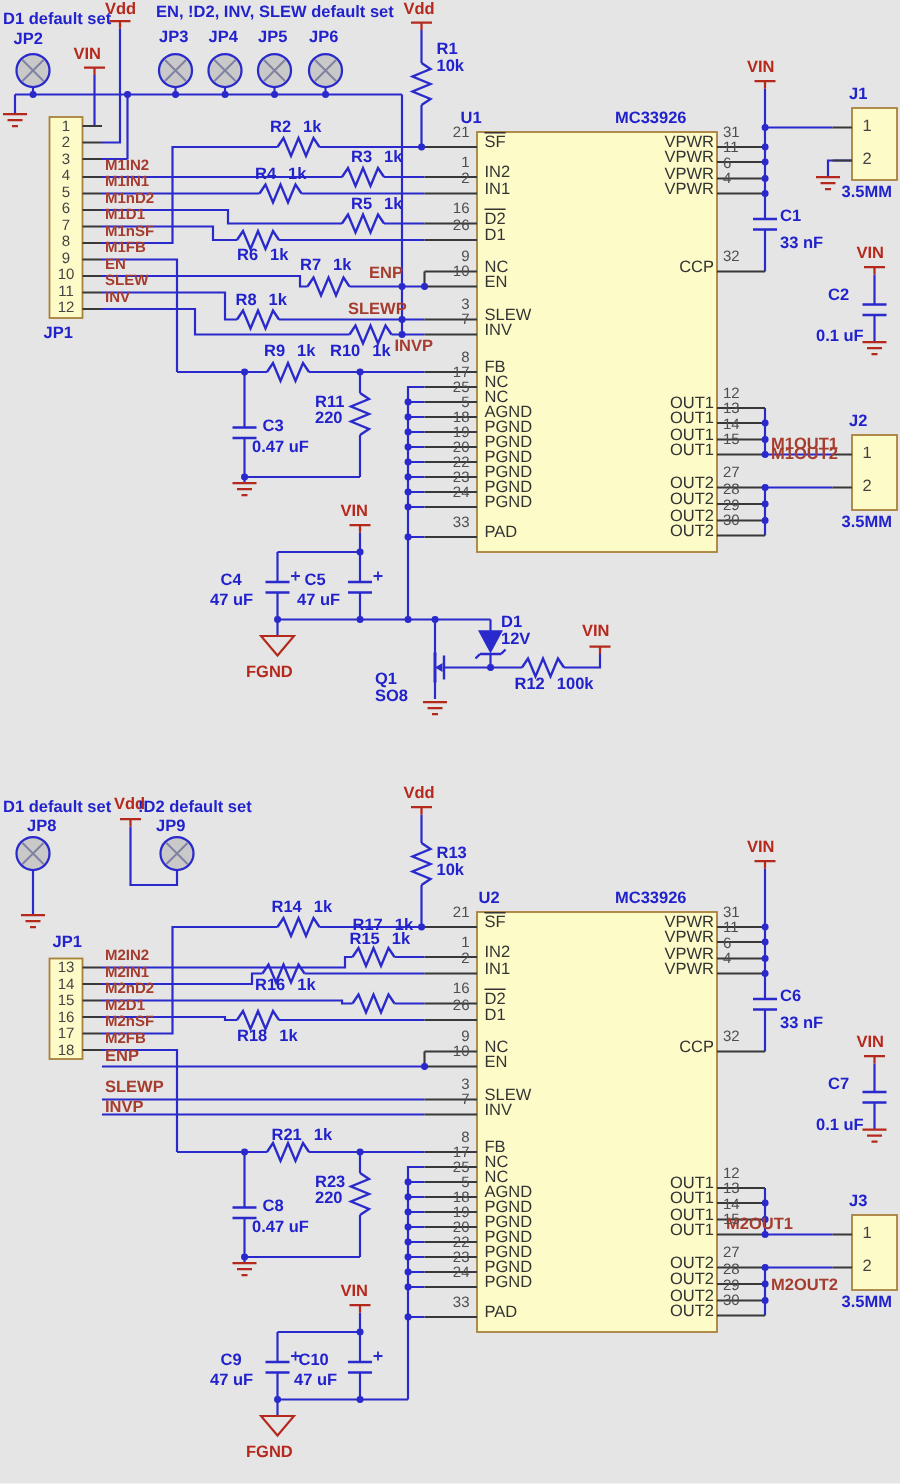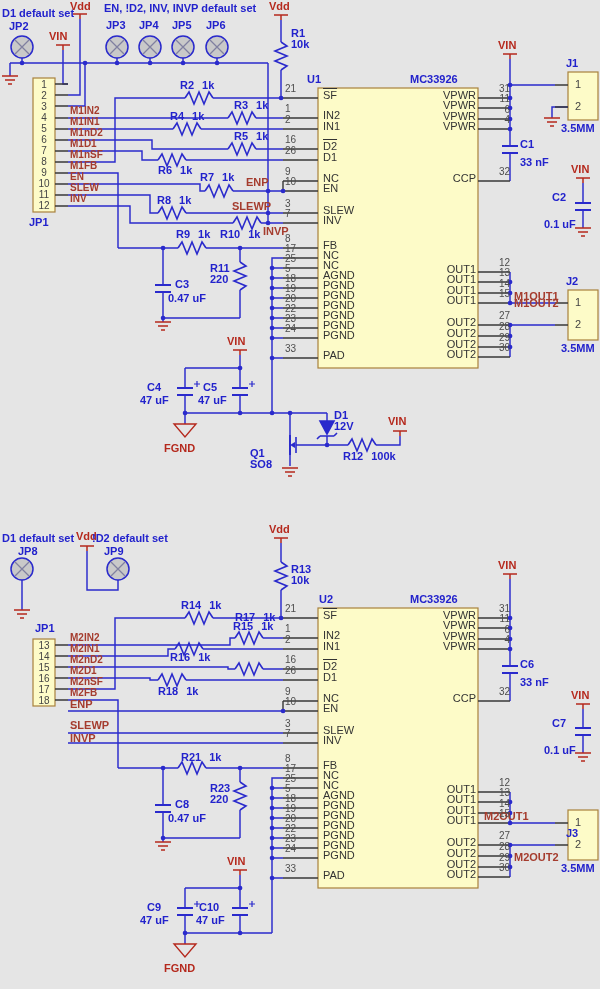--- a/index.html
+++ b/index.html
@@ -9,23 +9,23 @@
   .lb{position:absolute;white-space:nowrap;font-size:11px;font-weight:bold;line-height:11px}
   .blue{color:#2222cc}
   .net{color:#a53c2e}
   .pwr{color:#b5291d}
   .g{margin-left:8px}
   .stack span{display:block}
   .jpn{position:absolute;font-size:11px;color:#444;line-height:11px}
   .pins{position:absolute;width:210px}
   .prow{position:absolute;left:0;height:11px;width:100%}
   .pnum{position:absolute;top:-8px;font-size:10px;color:#4d4d4d;line-height:10px}
-  .pl .pnum{left:2px;width:28px;}
+  .pl .pnum{left:2px;width:28px;text-align:right}
   .pl .pname{position:absolute;left:40px;top:-2px;font-size:11px;color:#333;line-height:11px}
-  .pr .pnum{left:50px;width:28px;text-align:right}
+  .pr .pnum{left:50px;width:28px;text-align:left}
   .pr .pname{position:absolute;left:0;width:44px;text-align:right;top:-2px;font-size:11px;color:#333;line-height:11px}
   .pl .prow:nth-child(1) .pname,.pl .prow:nth-child(4) .pname{text-decoration:overline}
   .pl .prow:nth-child(1){top:4px}.pl .prow:nth-child(2){top:24px}.pl .prow:nth-child(3){top:35px}
   .pl .prow:nth-child(4){top:55px}.pl .prow:nth-child(5){top:66px}.pl .prow:nth-child(6){top:87px}
   .pl .prow:nth-child(7){top:97px}.pl .prow:nth-child(8){top:119px}.pl .prow:nth-child(9){top:129px}
   .pl .prow:nth-child(10){top:154px}.pl .prow:nth-child(11){top:164px}.pl .prow:nth-child(12){top:174px}
   .pl .prow:nth-child(13){top:184px}.pl .prow:nth-child(14){top:194px}.pl .prow:nth-child(15){top:204px}
   .pl .prow:nth-child(16){top:214px}.pl .prow:nth-child(17){top:224px}.pl .prow:nth-child(18){top:234px}
   .pl .prow:nth-child(19){top:244px}.pl .prow:nth-child(20){top:264px}
   .pr .prow:nth-child(1){top:4px}.pr .prow:nth-child(2){top:14px}.pr .prow:nth-child(3){top:25px}
@@ -232,21 +232,21 @@
     <path d="M290 435V455" stroke-width="2"></path>
     <path d="M296 437V453" stroke-width="1.6"></path>
     <path d="M295 442L290 445L295 448Z" fill="#2a2acc" stroke="none"></path>
   </g>
 </svg>
 
 <span class="lb blue" style="left:2px;top:8px">D1 default set</span>
 <span class="lb blue" style="left:9px;top:21px">JP2</span>
 <span class="lb pwr" style="left:49px;top:31px">VIN</span>
 <span class="lb pwr" style="left:70px;top:1px">Vdd</span>
-<span class="lb blue" style="left:104px;top:3px">EN, !D2, INV, INVP default set</span>
+<span class="lb blue" style="left:104px;top:3px">EN, !D2, INV, SLEW default set</span>
 <span class="lb blue" style="left:106px;top:20px">JP3</span>
 <span class="lb blue" style="left:139px;top:20px">JP4</span>
 <span class="lb blue" style="left:172px;top:20px">JP5</span>
 <span class="lb blue" style="left:206px;top:20px">JP6</span>
 <span class="lb pwr" style="left:269px;top:1px">Vdd</span>
 <span class="lb blue stack" style="left:291px;top:28px">
       <span>R1</span>
       <span>10k</span>
     </span>
 <span class="lb blue" style="left:29px;top:217px">JP1</span>
@@ -330,21 +330,21 @@
       <span>220</span>
     </span>
 <span class="lb blue" style="left:175px;top:799px">C8</span>
 <span class="lb blue" style="left:168px;top:813px">0.47 uF</span>
 <span class="lb pwr" style="left:498px;top:560px">VIN</span>
 <span class="lb blue" style="left:520px;top:659px">C6</span>
 <span class="lb blue" style="left:520px;top:677px">33 nF</span>
 <span class="lb pwr" style="left:571px;top:690px">VIN</span>
 <span class="lb blue" style="left:552px;top:718px">C7</span>
 <span class="lb blue" style="left:544px;top:745px">0.1 uF</span>
-<span class="lb blue" style="left:566px;top:828px">J3</span>
+<span class="lb blue" style="left:566px;top:796px">J3</span>
 <span class="jpn" style="left:575px;top:817px">1</span>
 <span class="jpn" style="left:575px;top:839px">2</span>
 <span class="lb blue" style="left:561px;top:863px">3.5MM</span>
 <span class="lb net" style="left:484px;top:811px">M2OUT1</span>
 <span class="lb net" style="left:514px;top:852px">M2OUT2</span>
 <span class="lb pwr" style="left:227px;top:856px">VIN</span>
 <span class="lb blue" style="left:147px;top:902px">C9</span>
 <span class="lb blue" style="left:140px;top:915px">47 uF</span>
 <span class="lb blue" style="left:199px;top:902px">C10</span>
 <span class="lb blue" style="left:196px;top:915px">47 uF</span>

